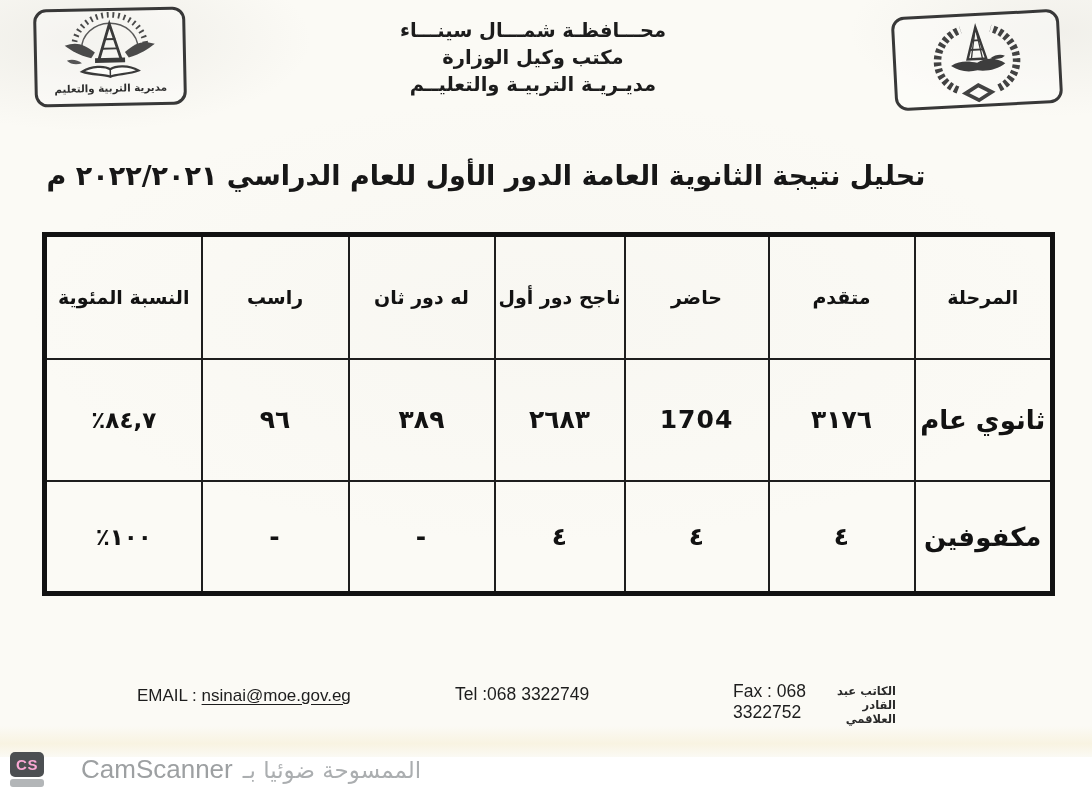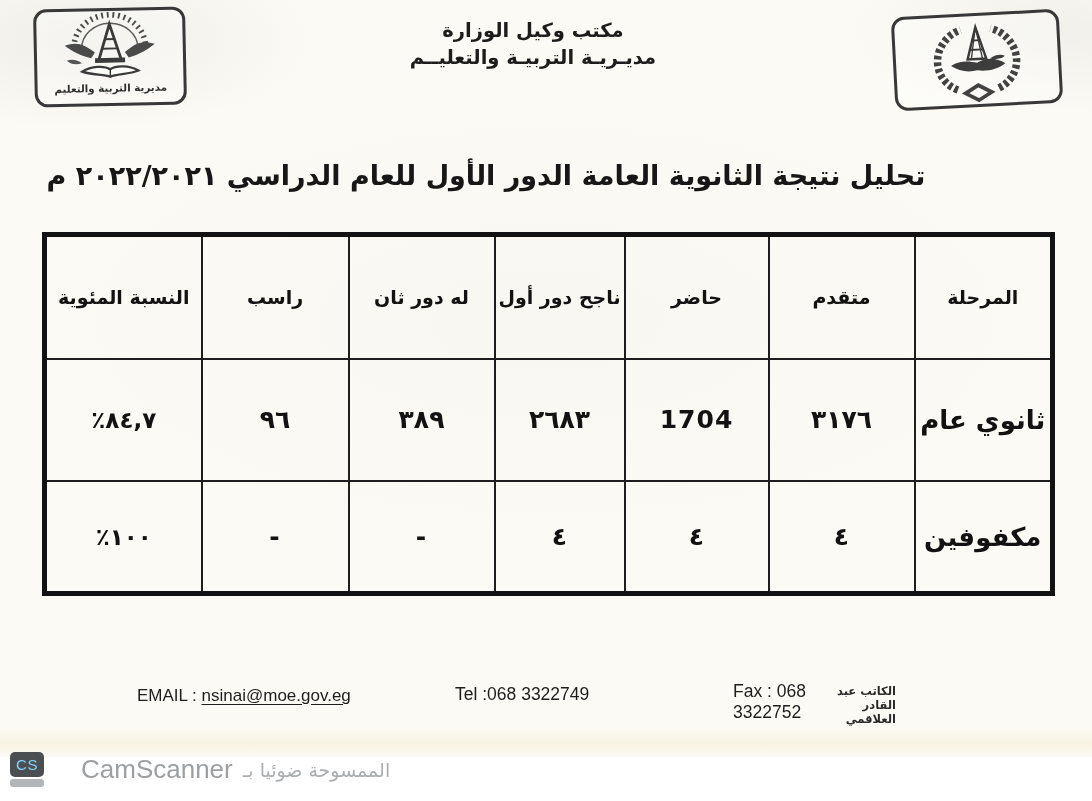--- a/index.html
+++ b/index.html
@@ -67,26 +67,26 @@
   .tel-group { position: absolute; left: 455px; top: 4px; font-family: "Liberation Sans", sans-serif; font-size: 17.5px; }
   .fax-group { position: absolute; left: 733px; top: 1px; display: flex; align-items: baseline; }
   .fax-text { font-family: "Liberation Sans", sans-serif; font-size: 17.5px; }
   .fax-note { direction: rtl; font-size: 11.5px; font-weight: bold; color: #2a2a2a; position: relative; top: -2px; }
 
   
   .watermark { position: absolute; left: 10px; top: 752px; display: flex; align-items: center; gap: 10px; }
   .cs-badge { display: flex; flex-direction: column; align-items: center; width: 34px; }
   .cs-badge .cs-square {
     width: 34px; height: 25px; background: #4c4f52; border-radius: 5px;
-    color: #7dd3fc; font-family: "Liberation Sans", sans-serif; font-size: 15px; font-weight: normal;
+    color: #f9a8d4; font-family: "Liberation Sans", sans-serif; font-size: 15px; font-weight: bold;
     display: flex; align-items: center; justify-content: center; letter-spacing: 0.5px;
   }
   .cs-badge .cs-bar { width: 34px; height: 8px; background: #b3b6b8; border-radius: 3px; margin-top: 2px; }
   .cs-brand { font-family: "Liberation Sans", sans-serif; font-size: 26px; color: #9da0a2; margin-left: 27px; }
-  .cs-arabic { direction: rtl; font-size: 19px; color: #abaeb0; }
+  .cs-arabic { direction: rtl; font-size: 23px; color: #abaeb0; }
 
   .emblem-caption { font-weight: bold; }
 </style>
 </head>
 <body>
 
 <div class="page">
 
   <div class="logo-box logo-left">
     <svg viewBox="0 0 152 98">
@@ -104,20 +104,21 @@
       <path d="M 30 52 C 36 50 42 52 46 55 C 40 57 34 56 30 52 Z" fill="#555"></path>
 
       <path d="M 46 64 C 56 58 70 58 76 62 C 82 58 96 58 106 64 C 96 68 82 67 76 70 C 70 67 56 68 46 64 Z" fill="#fdfdfa" stroke="#3a3a3a" stroke-width="2.4"></path>
       <line x1="76" y1="62" x2="76" y2="70" stroke="#3a3a3a" stroke-width="1.6"></line>
 
       <text x="76" y="86" text-anchor="middle" font-size="11" font-weight="bold" fill="#2e2e2e" class="emblem-caption">مديرية التربية والتعليم</text>
     </svg>
   </div>
 
   <div class="header-center">
+    <div class="org-line">محـــافظـة شمـــال سينـــاء</div>
     <div class="org-line">مكتب وكيل الوزارة</div>
     <div class="org-line">مديـريـة التربيـة والتعليــم</div>
   </div>
 
   <div class="logo-box logo-right">
     <svg viewBox="0 0 168 94">
 
       <path d="M 62 78 C 44 70 38 52 44 36 C 49 24 58 17 68 14" fill="none" stroke="#424242" stroke-width="8" stroke-dasharray="4 3"></path>
       <path d="M 106 78 C 124 70 130 52 124 36 C 119 24 110 17 100 14" fill="none" stroke="#424242" stroke-width="8" stroke-dasharray="4 3"></path>
       <path d="M 70 82 L 84 74 L 98 82 L 84 90 Z" fill="none" stroke="#424242" stroke-width="4"></path>

